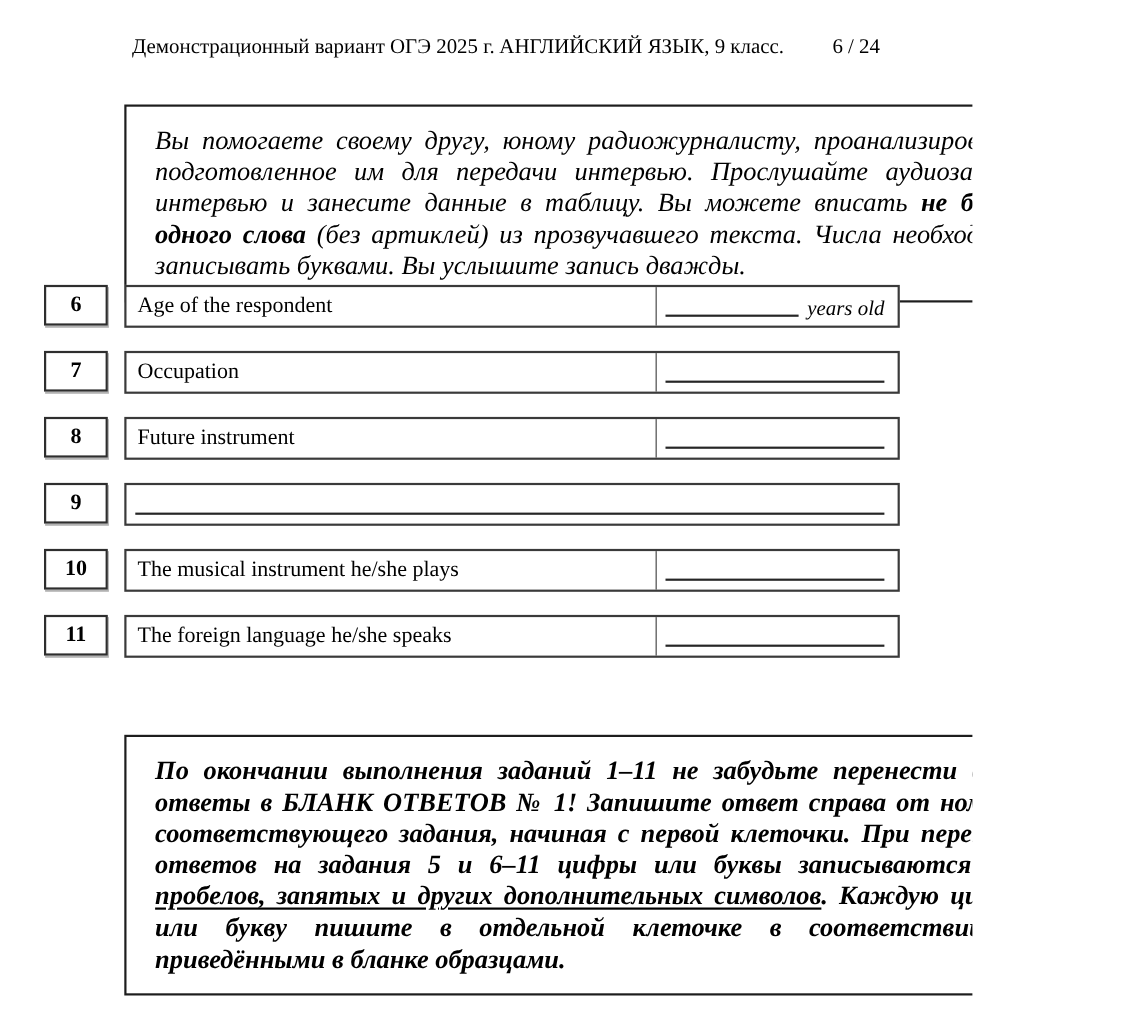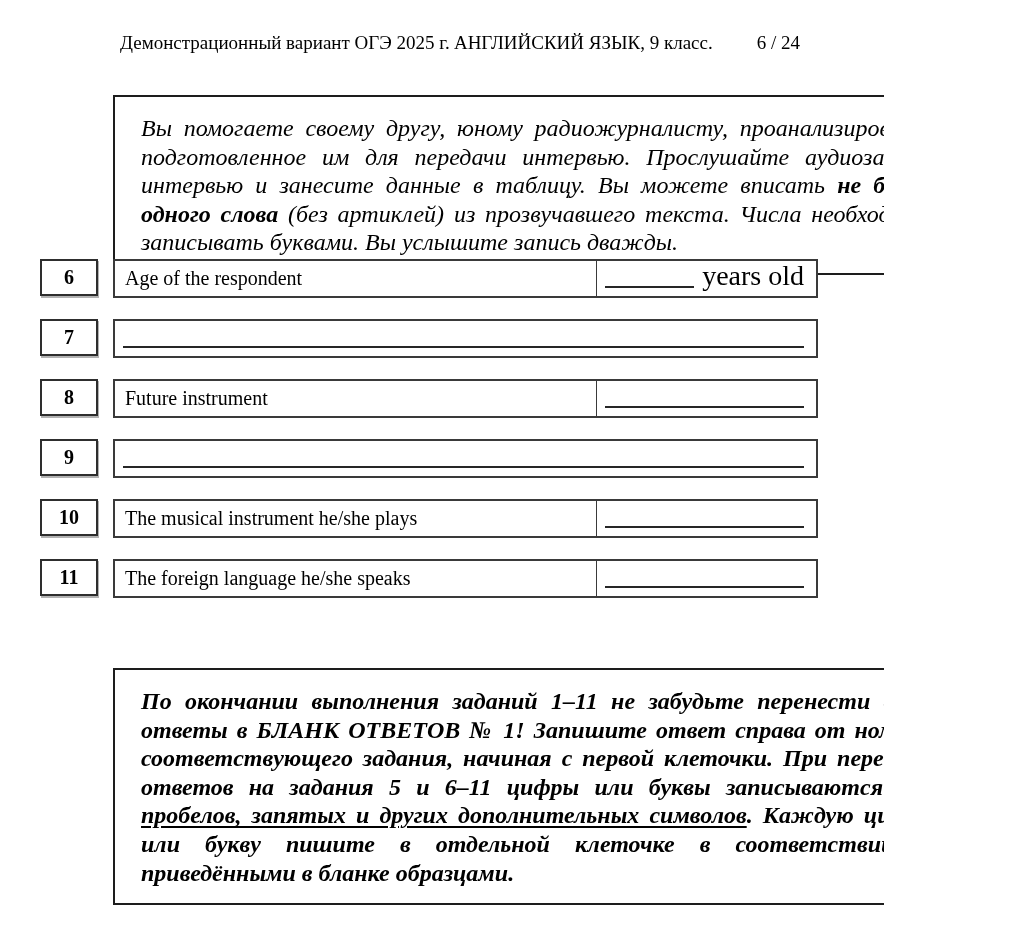--- a/index.html
+++ b/index.html
@@ -63,21 +63,22 @@
   .cell-label {
     width: 482px; flex: 0 0 482px;
     border-right: 1px solid #3a3a3a;
     display: flex; align-items: center;
     padding: 0 10px;
     font-size: 20px;
   }
   .cell-answer {
     flex: 1; display: flex; align-items: flex-end;
     padding: 0 12px 0 8px; gap: 8px;
-    font-size: 28px;
+    font-size: 19px;
+    font-style: italic;
   }
   .answer-blank {
     flex: 1; height: 0;
     border-bottom: 2px solid #262626;
     margin-bottom: 8px;
     min-width: 40px;
   }
   .answer-suffix { margin-bottom: 4px; white-space: nowrap; }
   .answer-suffix:empty { display: none; }
 </style>
@@ -111,20 +112,21 @@
           <span class="answer-suffix">years old</span>
         </div>
       </div>
     </div>
 
     <div class="task-row">
       <div class="num-box">
           <span>7</span>
         </div>
       <div class="row-table">
+        <div class="cell-label">Occupation</div>
         <div class="cell-answer">
           <div class="answer-blank"></div>
 
         </div>
       </div>
     </div>
 
     <div class="task-row">
       <div class="num-box">
           <span>8</span>

